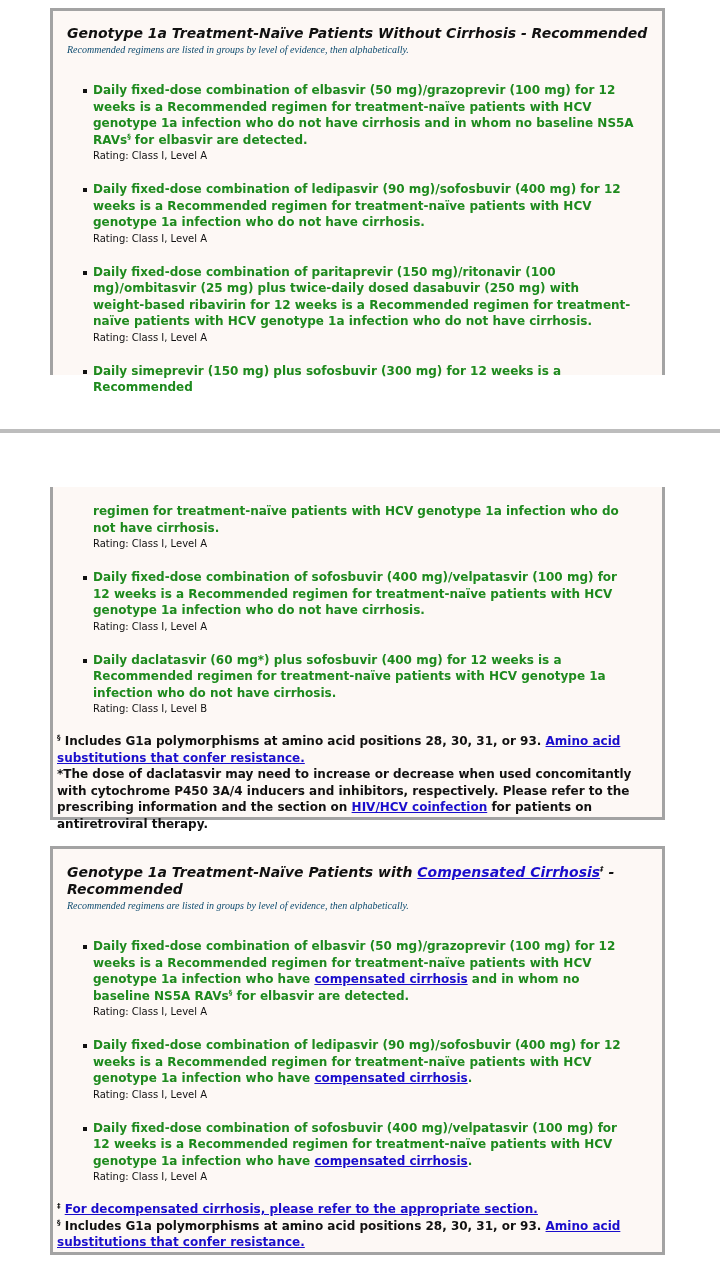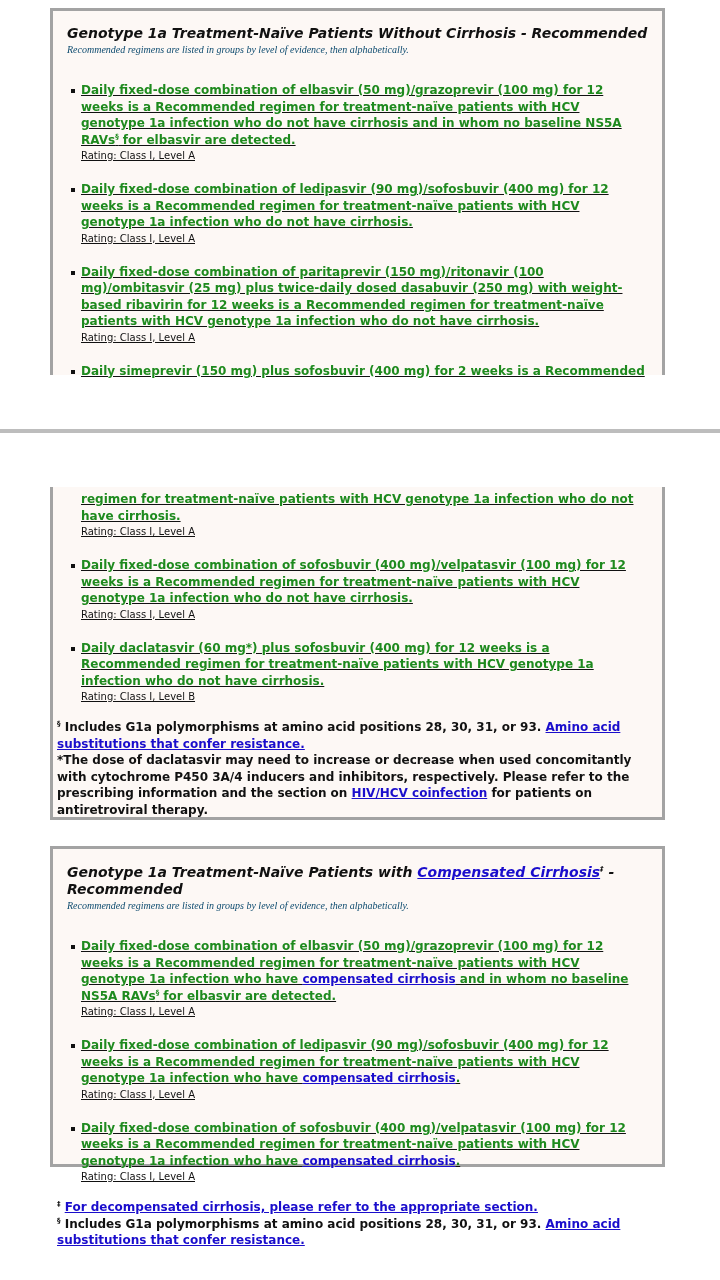--- a/index.html
+++ b/index.html
@@ -6,21 +6,21 @@
   body { width: 720px; height: 1280px; position: relative; overflow: hidden;
          font-family: "DejaVu Sans", sans-serif; color: #111; }
   .box { position: absolute; left: 50px; width: 615px; background: #fdf8f5;
          border: 3px solid #a3a3a3; box-sizing: border-box; }
   .box.top-open { border-top: none; }
   .box.bottom-open { border-bottom: none; }
   .inner { padding: 0 12px 0 14px; }
   .title { font-weight: bold; font-style: italic; font-size: 14px; line-height: 17px; color: #111; }
   .title a { color: #1a0dcc; text-decoration: underline; }
   .subtitle { font-style: italic; font-size: 10px; line-height: 16px; color: #0c4a6e; font-family: Liberation Serif, serif; }
-  ul.recs { list-style: none; margin: 4px; padding: 0; text-decoration: underline; }
+  ul.recs { list-style: none; margin: 16px; padding: 0; }
   ul.recs li { position: relative; padding-left: 10px; margin-bottom: 17px; }
   ul.recs li .bullet { position: absolute; left: 0; top: 7px; width: 4px; height: 4px; background: #111; }
   .rec-text { font-weight: bold; font-size: 12px; line-height: 16.5px; color: #1e8a1e; }
   .rec-text a { color: #1a0dcc; text-decoration: underline; }
   .rating { font-size: 10px; line-height: 16px; color: #111; }
   .notes { font-size: 12px; line-height: 16.5px; color: #111; font-weight: bold; }
   .notes a { color: #1a0dcc; text-decoration: underline; }
   sup { font-size: 7px; vertical-align: super; line-height: 0; }
   .divider { position: absolute; left: 0; top: 429px; width: 720px; height: 4px; background: #bdbdbd; }
 </style>
@@ -42,21 +42,21 @@
         <div class="rec-text">Daily fixed-dose combination of ledipasvir (90 mg)/sofosbuvir (400 mg) for 12 weeks is a Recommended regimen for treatment-naïve patients with HCV genotype 1a infection who do not have cirrhosis.</div>
         <div class="rating">Rating: Class I, Level A</div>
       </li>
       <li>
         <span class="bullet"></span>
         <div class="rec-text">Daily fixed-dose combination of paritaprevir (150 mg)/ritonavir (100 mg)/ombitasvir (25 mg) plus twice-daily dosed dasabuvir (250 mg) with weight-based ribavirin for 12 weeks is a Recommended regimen for treatment-naïve patients with HCV genotype 1a infection who do not have cirrhosis.</div>
         <div class="rating">Rating: Class I, Level A</div>
       </li>
       <li>
         <span class="bullet"></span>
-        <div class="rec-text">Daily simeprevir (150 mg) plus sofosbuvir (400 mg) for 2 weeks is a Recommended</div>
+        <div class="rec-text">Daily simeprevir (150 mg) plus sofosbuvir (300 mg) for 12 weeks is a Recommended</div>
       </li>
     </ul>
   </div>
 </div>
 
 <div class="divider"></div>
 
 <div class="box top-open" style="top:487px; height:333px;">
   <div class="inner" style="padding-top:0;">
     <ul class="recs">
@@ -75,21 +75,21 @@
         <div class="rating">Rating: Class I, Level B</div>
       </li>
     </ul>
     <div class="notes" style="margin-left:-10px;">
       <div><sup>§</sup><span> Includes G1a polymorphisms at amino acid positions 28, 30, 31, or 93. </span><a href="#">Amino acid substitutions that confer resistance.</a></div>
       <div><span>*The dose of daclatasvir may need to increase or decrease when used concomitantly with cytochrome P450 3A/4 inducers and inhibitors, respectively. Please refer to the prescribing information and the section on </span><a href="#">HIV/HCV coinfection</a><span> for patients on antiretroviral therapy.</span></div>
     </div>
   </div>
 </div>
 
-<div class="box" style="top:846px; height:321px;">
+<div class="box" style="top:846px; height:409px;">
   <div class="inner" style="padding-top:15px;">
     <div class="title"><span>Genotype 1a Treatment-Naïve Patients with </span><a href="#">Compensated Cirrhosis</a><sup>‡</sup><span> - Recommended</span></div>
     <div class="subtitle">Recommended regimens are listed in groups by level of evidence, then alphabetically.</div>
     <ul class="recs" style="margin-top:24px;">
       <li style="margin-bottom:17px;">
         <span class="bullet"></span>
         <div class="rec-text"><span>Daily fixed-dose combination of elbasvir (50 mg)/grazoprevir (100 mg) for 12 weeks is a Recommended regimen for treatment-naïve patients with HCV genotype 1a infection who have </span><a href="#">compensated cirrhosis</a><span> and in whom no baseline NS5A RAVs</span><sup>§</sup><span> for elbasvir are detected.</span></div>
         <div class="rating">Rating: Class I, Level A</div>
       </li>
       <li>

